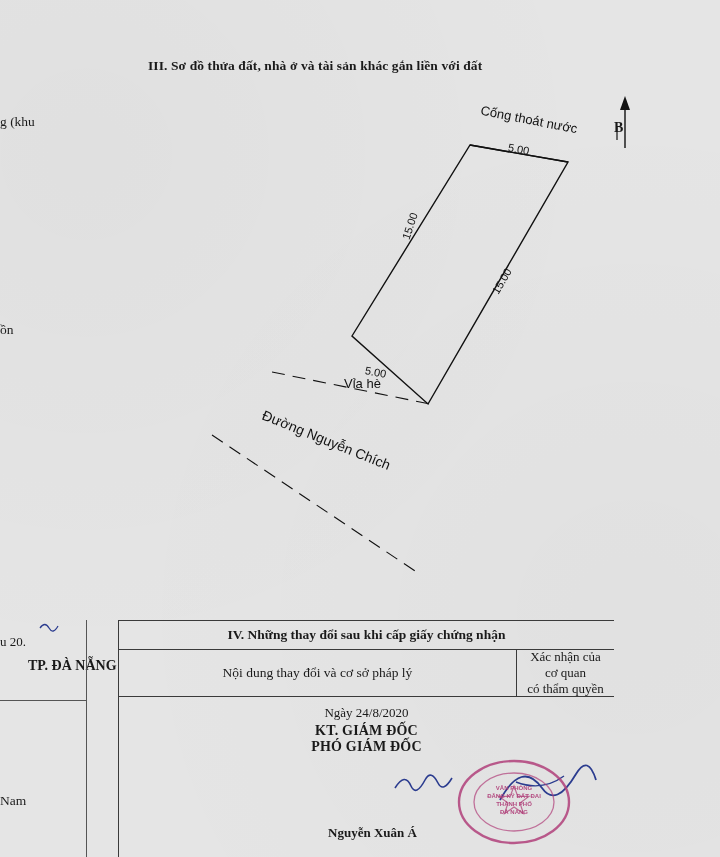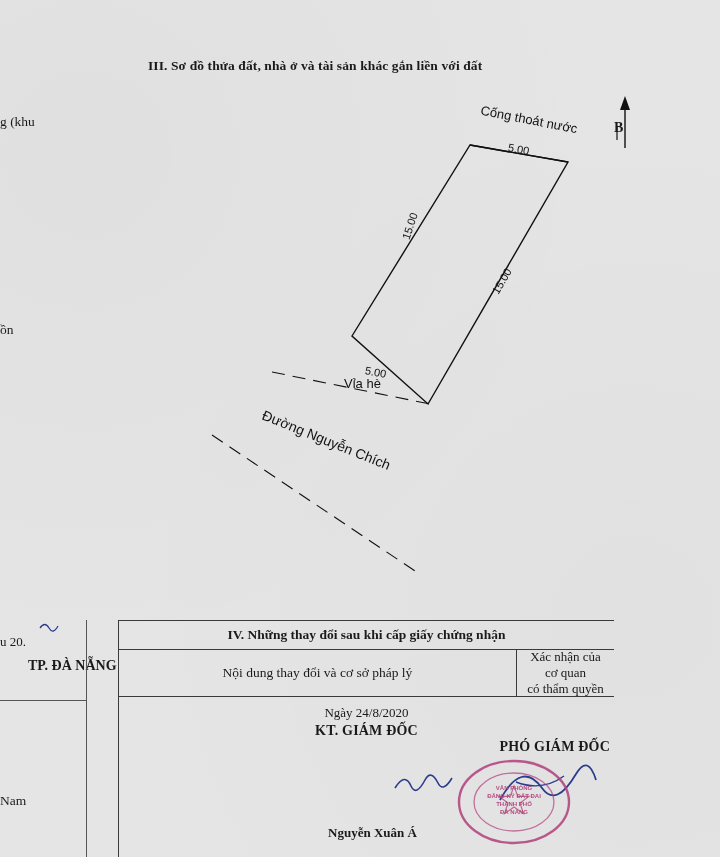--- a/index.html
+++ b/index.html
@@ -172,21 +172,20 @@
   .sig-line1 {
     font-weight: bold;
     font-size: 14px;
     margin-top: 2px;
     letter-spacing: .2px;
   }
   .sig-line2 {
     font-weight: bold;
     font-size: 14px;
     letter-spacing: .2px;
-    text-align: right;
   }
   .sig-name {
     position: absolute;
     left: 12px;
     right: 0;
     bottom: -24px;
     font-size: 13px;
     font-weight: bold;
   }
   

